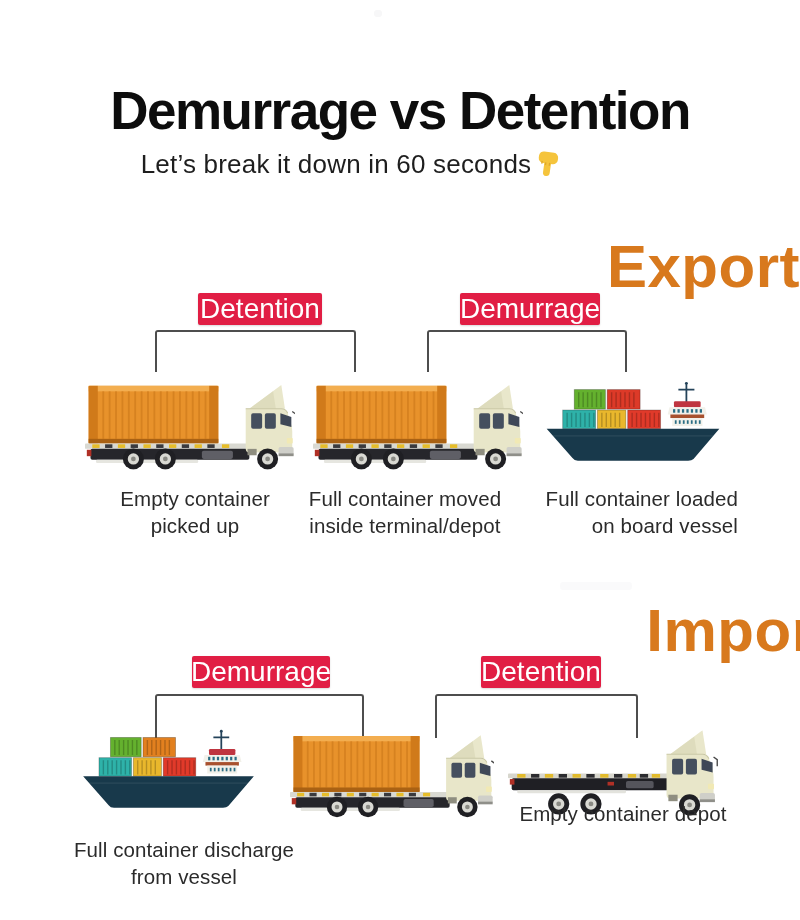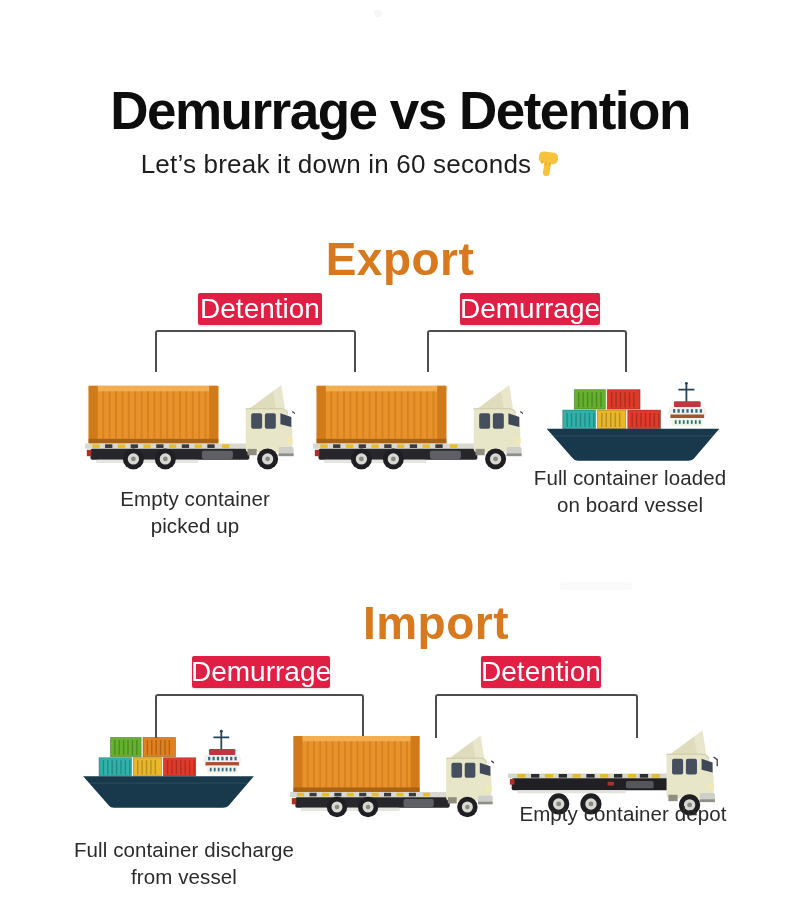--- a/index.html
+++ b/index.html
@@ -11,22 +11,22 @@
   .abs{position:absolute;}
   .page-title{
     top:36px;left:0;width:800px;text-align:center;
     font-size:53px;font-weight:700;letter-spacing:-1.5px;color:#0d0d0d;
   }
   .subtitle{
     top:141px;left:0;width:701px;display:flex;justify-content:center;align-items:center;gap:4px;
     font-size:26px;font-weight:500;color:#1e1e1e;letter-spacing:0.2px;
   }
   .section-heading{
-    left:0;width:800px;text-align:center;
-    font-size:46px;font-weight:600;color:#d8791d;letter-spacing:0.5px;
+    left:0;width:800px;text-align:right;
+    font-size:60px;font-weight:600;color:#d8791d;letter-spacing:0.5px;
   }
   .badge{
     display:flex;align-items:center;justify-content:center;
     background:#e11e44;color:#ffffff;font-size:28px;font-weight:500;
     border-radius:2px;box-shadow:0 1px 2px rgba(0,0,0,0.15);
   }
   .bracket{
     border:2px solid #4d4d4d;border-bottom:none;border-radius:3px 3px 0 0;
   }
   .caption{
@@ -202,21 +202,22 @@
       <use href="#sym-truck"></use>
     </svg>
   <svg class="abs illus" style="left:313px;top:375px;" width="210" height="87" viewBox="0 0 230 95">
       <use href="#sym-truck"></use>
     </svg>
   <svg class="abs illus" style="left:544px;top:370px;color:#dd3a28;" width="178" height="89" viewBox="0 0 200 100">
       <use href="#sym-ship"></use>
     </svg>
 
   <div class="abs caption" style="left:95px;top:477px;width:200px;">Empty container picked up</div>
-  <div class="abs caption" style="left:522px;top:456px;width:216px;">Full container loaded on board vessel</div>
+  <div class="abs caption" style="left:293px;top:477px;width:224px;">Full container moved inside terminal/depot</div>
+  <div class="abs caption" style="left:522px;top:477px;width:216px;text-align:right;">Full container loaded on board vessel</div>
 
   <h2 class="abs section-heading" style="top:588px;margin:0;padding-left:36px;">Import</h2>
 
   <div class="abs badge" style="left:192px;top:648px;width:138px;height:32px;">Demurrage</div>
   <div class="abs badge" style="left:481px;top:648px;width:120px;height:32px;">Detention</div>
 
   <div class="abs bracket" style="left:155px;top:686px;width:205px;height:42px;"></div>
   <div class="abs bracket" style="left:435px;top:686px;width:199px;height:42px;"></div>
 
   <svg class="abs illus" style="left:80px;top:718px;color:#e2801f;" width="177" height="88" viewBox="0 0 200 100">

